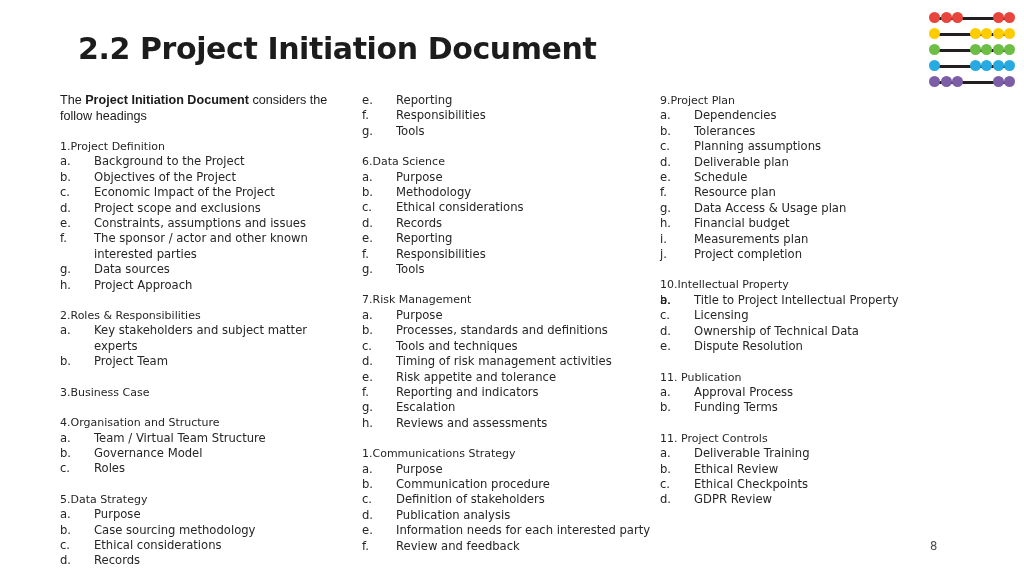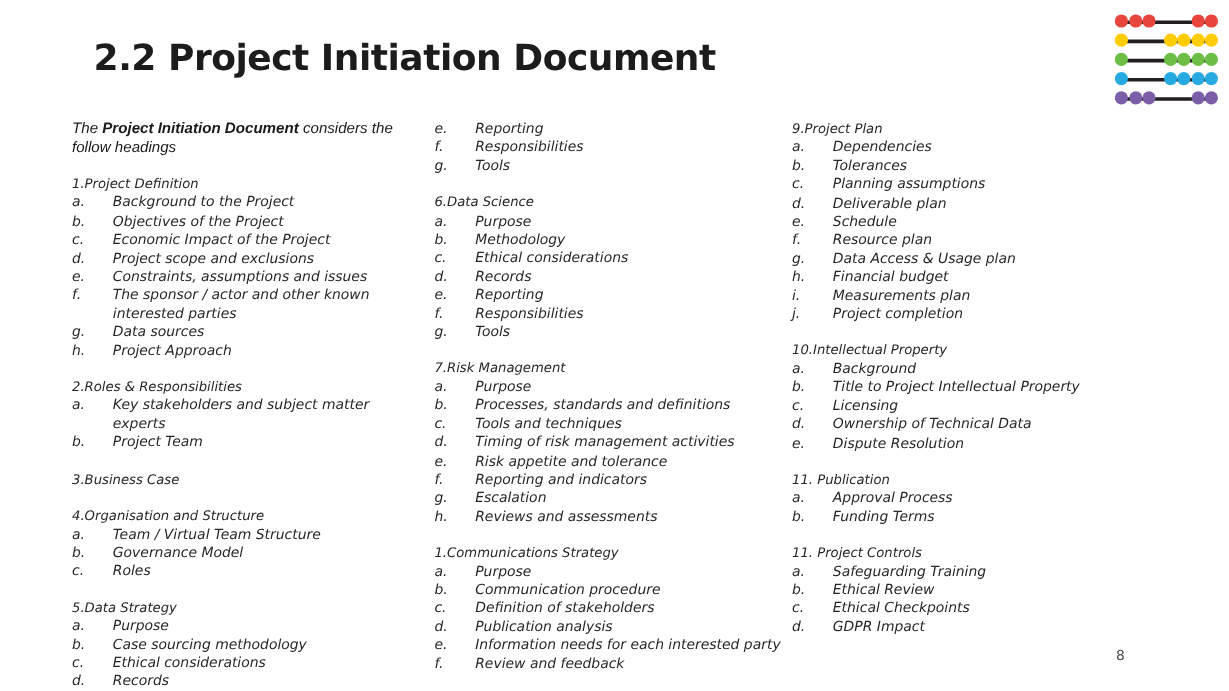--- a/index.html
+++ b/index.html
@@ -56,22 +56,21 @@
     position: absolute;
     top: 1px;
     width: 11px;
     height: 11px;
     border-radius: 50%;
   }
 
   
   .column {
     position: absolute;
-    top: 100px;
-    font-style: italic;
+    top: 93px;
   }
   #col-left  { left: 60px;  width: 290px; }
   #col-mid   { left: 362px; width: 290px; }
   #col-right { left: 660px; width: 300px; }
 
   
   #intro-paragraph {
     font-family: "Liberation Sans", sans-serif;
     font-size: 12.6px;
     line-height: 15.5px;
@@ -429,21 +428,20 @@
           <span class="marker">j.</span>
           <span class="item-text">Project completion</span>
         </li>
       </ul>
     </div>
     <div class="section">
       <div class="section-heading">10.Intellectual Property</div>
       <ul class="sub-list">
         <li>
           <span class="marker">a.</span>
-          <span class="item-text">Background</span>
         </li>
         <li>
           <span class="marker">b.</span>
           <span class="item-text">Title to Project Intellectual Property</span>
         </li>
         <li>
           <span class="marker">c.</span>
           <span class="item-text">Licensing</span>
         </li>
         <li>
@@ -467,31 +465,31 @@
           <span class="marker">b.</span>
           <span class="item-text">Funding Terms</span>
         </li>
       </ul>
     </div>
     <div class="section">
       <div class="section-heading">11. Project Controls</div>
       <ul class="sub-list">
         <li>
           <span class="marker">a.</span>
-          <span class="item-text">Safeguarding Training</span>
+          <span class="item-text">Deliverable Training</span>
         </li>
         <li>
           <span class="marker">b.</span>
           <span class="item-text">Ethical Review</span>
         </li>
         <li>
           <span class="marker">c.</span>
           <span class="item-text">Ethical Checkpoints</span>
         </li>
         <li>
           <span class="marker">d.</span>
-          <span class="item-text">GDPR Impact</span>
+          <span class="item-text">GDPR Review</span>
         </li>
       </ul>
     </div>
   </div>
 
 <div id="page-number">8</div>
 
 </body></html>

